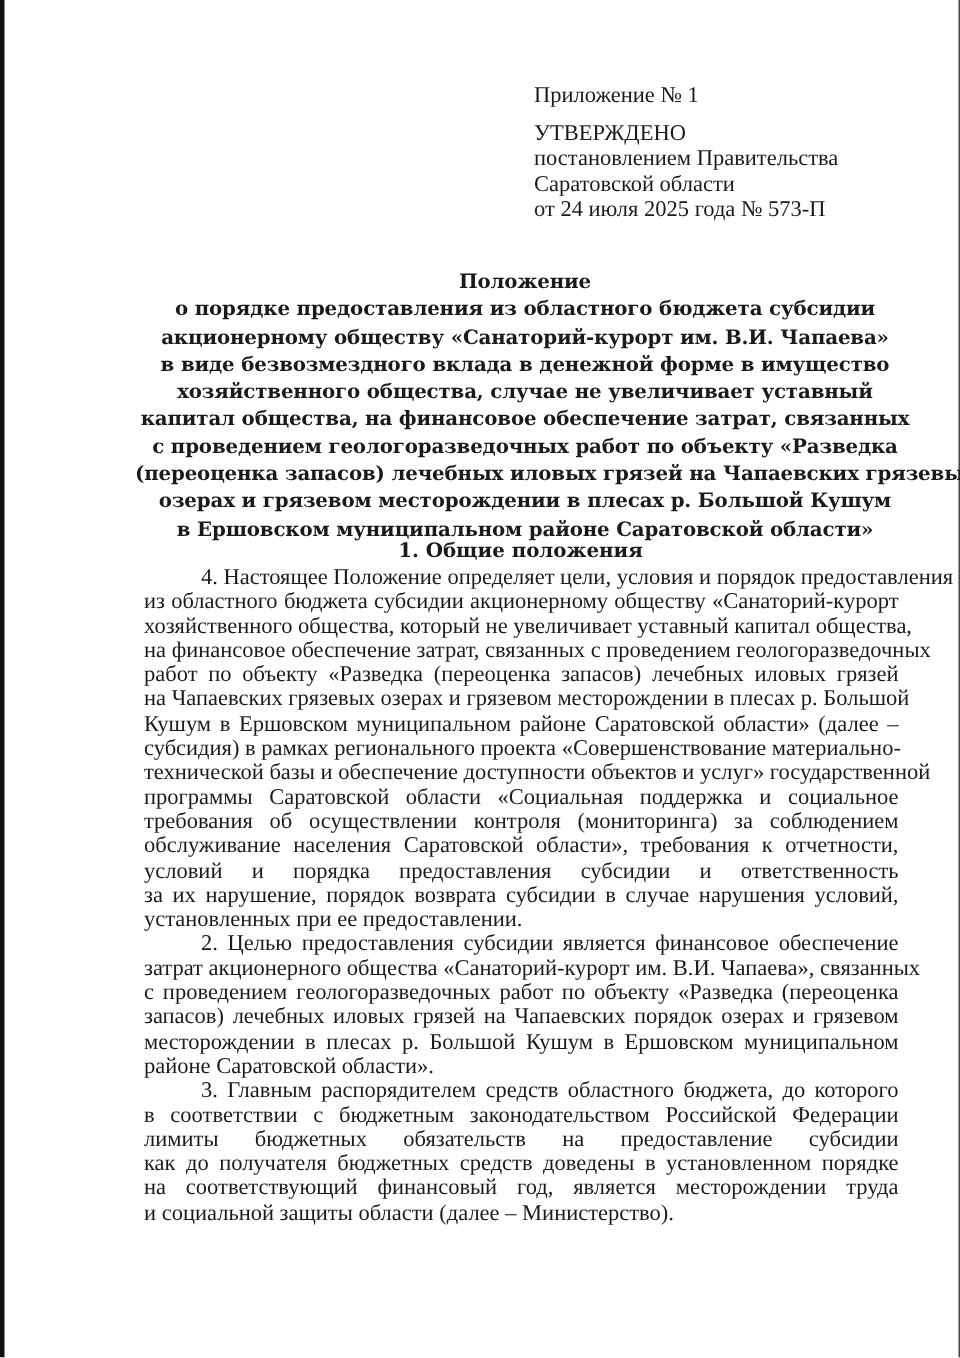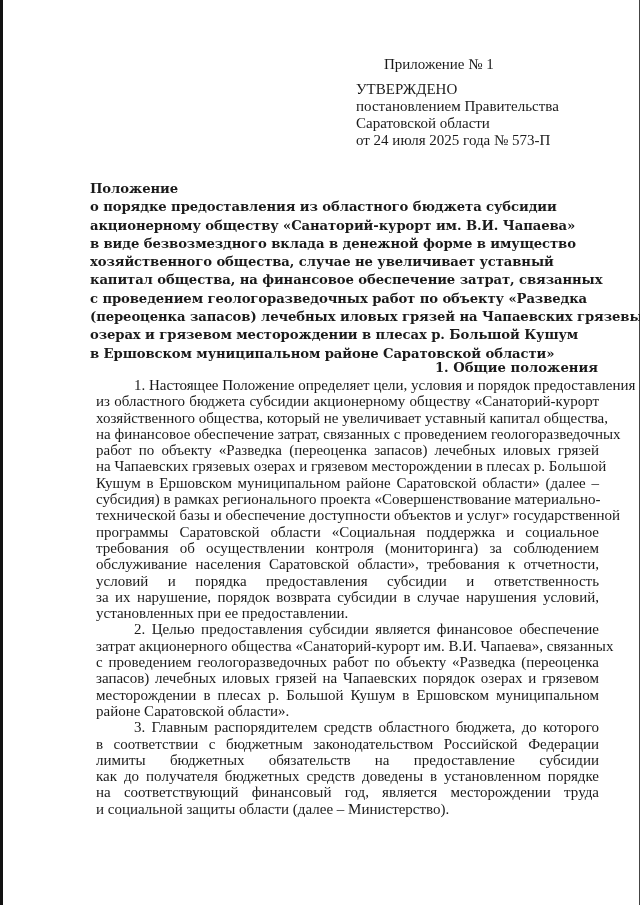--- a/index.html
+++ b/index.html
@@ -4,27 +4,27 @@
 <style>
   html, body { margin: 0; padding: 0; }
   body {
     width: 640px; height: 905px; background: #ffffff; position: relative; overflow: hidden;
     font-family: "DejaVu Serif", "Liberation Serif", serif; color: #1a1a1a;
   }
   .scan-edge-left { position: absolute; left: 0; top: 0; width: 3px; height: 905px; background: #111; }
   .scan-edge-right { position: absolute; right: 0; top: 0; width: 1px; height: 905px; background: #444; }
 
   .approval { position: absolute; left: 356px; top: 56px; font-family: "Liberation Serif", serif; font-size: 15px; line-height: 17px; }
-  .approval .annex { margin-bottom: 8px; margin-left: 28px; }
+  .approval .annex { margin-bottom: 8px; }
 
-  .title-block { position: absolute; left: 90px; width: 520px; top: 180px; text-align: left;
+  .title-block { position: absolute; left: 90px; width: 520px; top: 180px; text-align: center;
     font-family: "DejaVu Serif", serif; font-weight: bold; font-size: 13.2px; line-height: 18.3px; letter-spacing: -0.1px; }
   .title-block div { white-space: nowrap; }
 
-  .section-heading { position: absolute; left: 96px; width: 502px; top: 360px; text-align: right;
+  .section-heading { position: absolute; left: 96px; width: 502px; top: 360px; text-align: center;
     font-family: "DejaVu Serif", serif; font-weight: bold; font-size: 13.2px; line-height: 16px; }
 
   .body-text { position: absolute; left: 96px; width: 503px; top: 377px;
     font-family: "Liberation Serif", serif; font-size: 15px; line-height: 16.3px; }
   .body-text .line { display: block; white-space: nowrap; text-align: justify; text-align-last: justify; }
   .body-text .line.last { text-align-last: left; }
   .body-text .line.indent { padding-left: 38px; }
 </style>
 </head>
 <body>
@@ -50,21 +50,21 @@
   <div>с проведением геологоразведочных работ по объекту «Разведка</div>
   <div>(переоценка запасов) лечебных иловых грязей на Чапаевских грязевых</div>
   <div>озерах и грязевом месторождении в плесах р. Большой Кушум</div>
   <div>в Ершовском муниципальном районе Саратовской области»</div>
 </div>
 
 <div class="section-heading">1. Общие положения</div>
 
 <div class="body-text">
   <div>
-    <span class="line indent">1. Настоящее Положение определяет цели, условия и порядок предоставления</span>
+    <span class="line indent">4. Настоящее Положение определяет цели, условия и порядок предоставления</span>
     <span class="line">из областного бюджета субсидии акционерному обществу «Санаторий-курорт</span>
     <span class="line">хозяйственного общества, который не увеличивает уставный капитал общества,</span>
     <span class="line">на финансовое обеспечение затрат, связанных с проведением геологоразведочных</span>
     <span class="line">работ по объекту «Разведка (переоценка запасов) лечебных иловых грязей</span>
     <span class="line">на Чапаевских грязевых озерах и грязевом месторождении в плесах р. Большой</span>
     <span class="line">Кушум в Ершовском муниципальном районе Саратовской области» (далее –</span>
     <span class="line">субсидия) в рамках регионального проекта «Совершенствование материально-</span>
     <span class="line">технической базы и обеспечение доступности объектов и услуг» государственной</span>
     <span class="line">программы Саратовской области «Социальная поддержка и социальное</span>
     <span class="line">требования об осуществлении контроля (мониторинга) за соблюдением</span>

